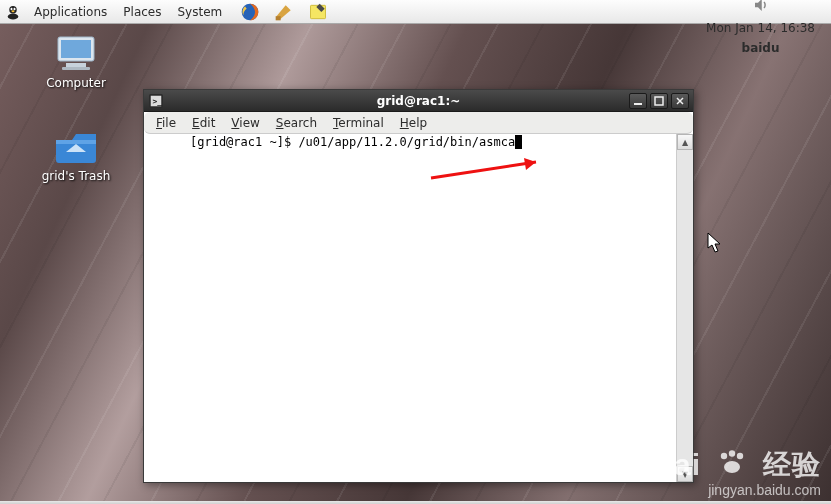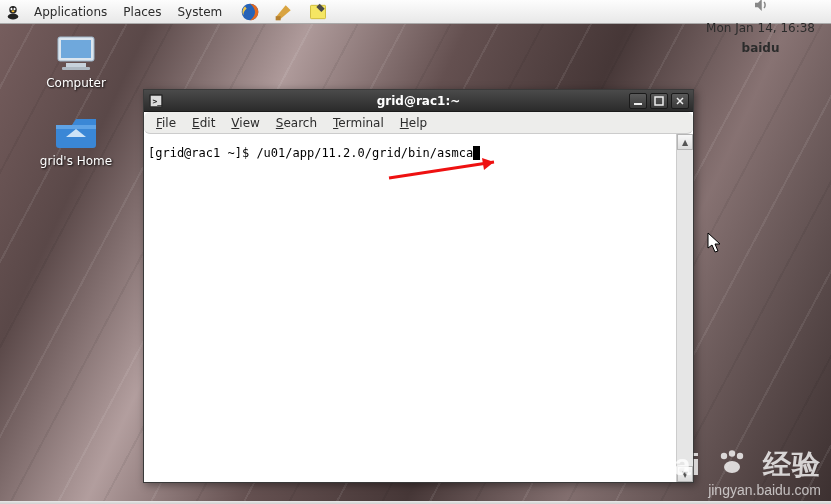--- a/index.html
+++ b/index.html
@@ -54,21 +54,21 @@
     }
     .launcher-icons { display: flex; align-items: center; margin-left: 6px; gap: 6px; }
     .launcher-icons .panel-icon { width: 22px; height: 22px; }
     .panel-right {
       margin-left: auto; display: flex; align-items: center; gap: 6px; padding-right: 8px; flex-direction: column;
     }
     .clock { padding: 0 8px; font-weight: normal; }
     .user-label { font-weight: bold; }
     
     .desktop-icons {
-      position: absolute; top: 32px; left: 36px; display: flex; flex-direction: column; gap: 20px;
+      position: absolute; top: 32px; left: 36px; display: flex; flex-direction: column; gap: 35px;
       z-index: 1;
     }
     .dicon { display: flex; flex-direction: column; align-items: center; width: 80px; cursor: pointer; }
     .dicon-img { width: 48px; height: 42px; display: flex; align-items: center; justify-content: center; }
     .dicon-label {
       color: #fff; text-shadow: 1px 1px 2px rgba(0,0,0,.9);
       font-size: 12px; text-align: center; margin-top: 2px;
     }
     
     .window {
@@ -100,22 +100,22 @@
       display: flex; align-items: center; font-size: 12px; color: #2c2c2c;
       padding: 0 4px;
       border-radius: 6px;
     }
     .menubar .mitem { padding: 2px 8px; cursor: pointer; }
     .mitem span.ul { text-decoration: underline; }
     .terminal-body {
       flex: 1; display: flex; background: #fff; position: relative;
     }
     .terminal-content {
-      flex: 1; padding: 12px 4px; font-family: "DejaVu Sans Mono","Liberation Mono",monospace;
-      font-size: 12px; color: #000; white-space: pre; position: relative;
+      flex: 1; padding: 1px 4px; font-family: "DejaVu Sans Mono","Liberation Mono",monospace;
+      font-size: 12px; color: #000; white-space: pre; position: relative; margin-left: 42px;
     }
     .cursor-block {
       display: inline-block; width: 7px; height: 14px; background: #000;
       vertical-align: text-bottom;
     }
     .arrow-annot {
       position: absolute; top: 22px; left: 240px; pointer-events: none;
     }
     .scrollbar {
       width: 17px; background: #ededeb; border-left: 1px solid #ccc;
@@ -219,21 +219,21 @@
     <div class="dicon-label">Computer</div>
   </div>
   <div class="dicon">
     <div class="dicon-img">
       <svg viewBox="0 0 48 40" width="48" height="40">
           <path d="M4 14h16l4-6h20v26a3 3 0 0 1-3 3H7a3 3 0 0 1-3-3z" fill="#3a87d6"></path>
           <path d="M4 14h40v4H4z" fill="#5fa3e6"></path>
           <path d="M24 18l10 8H14z" fill="#cde3f7"></path>
         </svg>
     </div>
-    <div class="dicon-label">grid's Home</div>
+    <div class="dicon-label">grid's Trash</div>
   </div>
 </div>
 
 <div class="window">
   <div class="titlebar">
     <span class="titlebar-icon">
       <svg viewBox="0 0 16 16" width="14" height="14">
           <rect width="16" height="16" rx="2" fill="#2c2c2c"></rect>
           <rect x="2" y="2" width="12" height="12" fill="#ddd"></rect>
           <text x="4" y="11" font-size="9" font-family="monospace" fill="#222">&gt;_</text>

